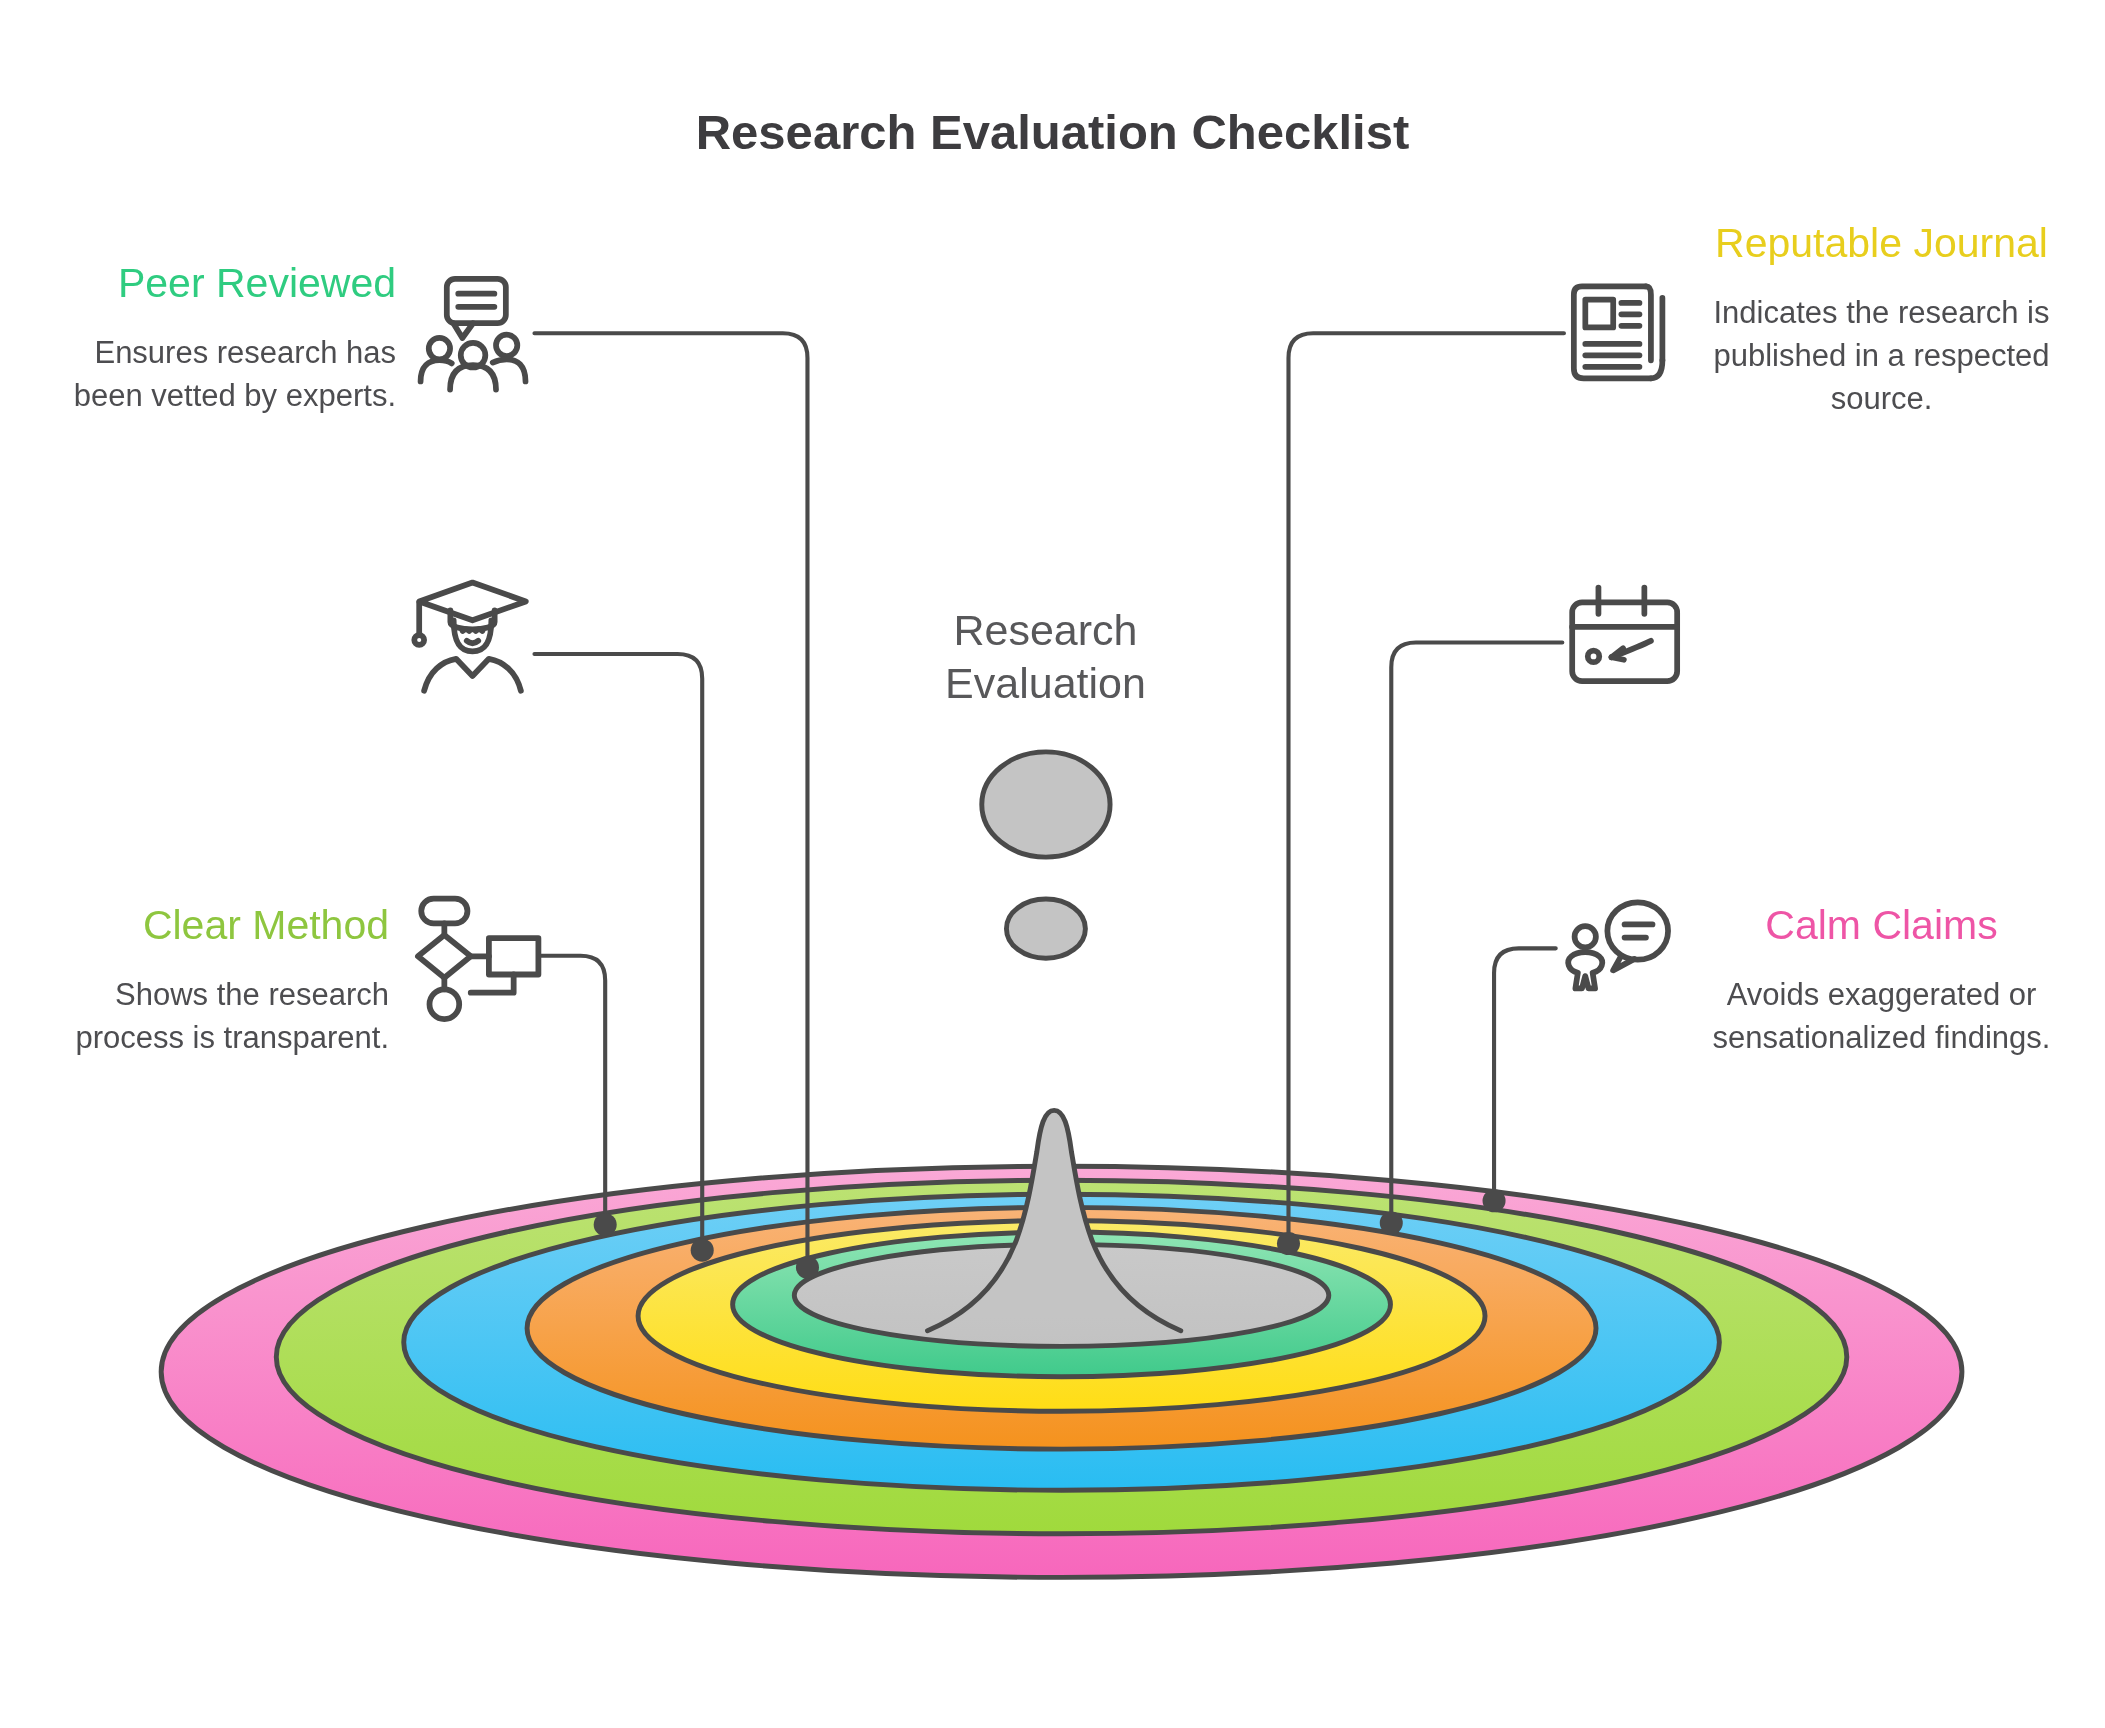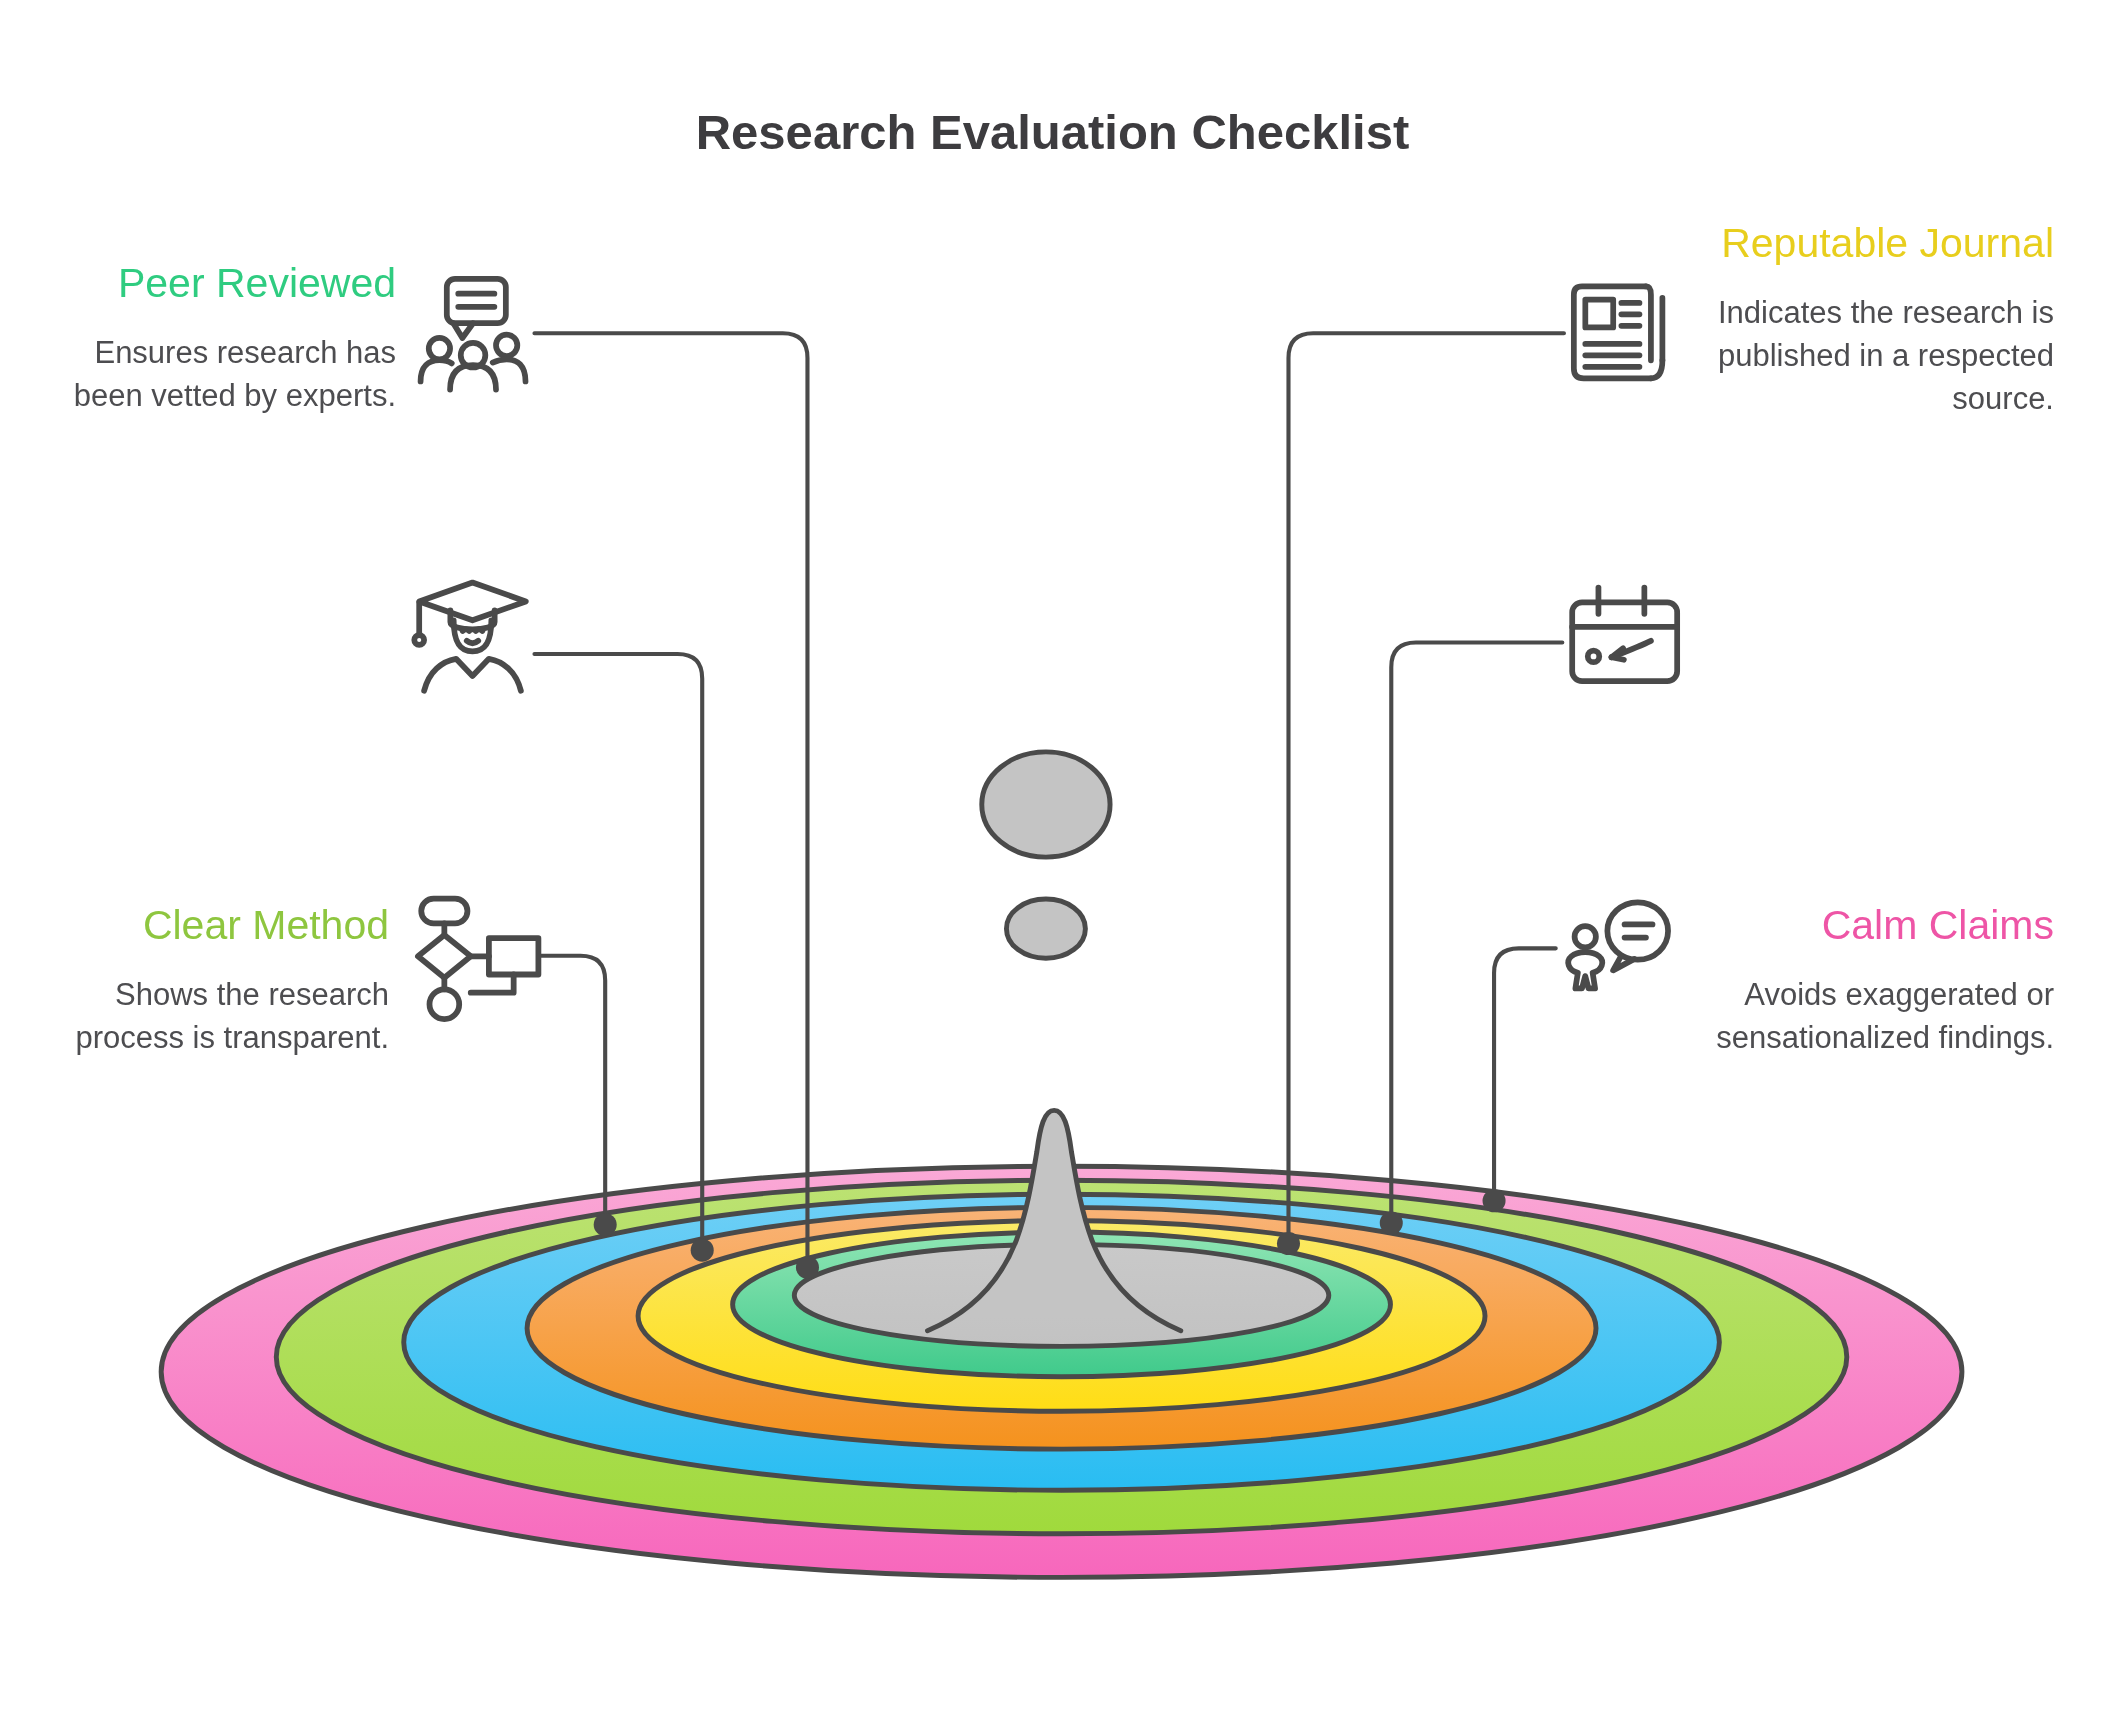--- a/index.html
+++ b/index.html
@@ -12,21 +12,21 @@
     font-size:49px;font-weight:bold;color:#3d3c3f;
   }
   .center-label{
     position:absolute;left:873px;top:604px;width:345px;text-align:center;
     font-size:43px;line-height:53px;color:#58585a;
   }
   .item{position:absolute;}
   .item .item-title{font-size:41px;font-weight:400;line-height:48px;white-space:nowrap;}
   .item .item-desc{font-size:31px;line-height:43px;color:#4d4d50;margin-top:24px;}
   .item.left{text-align:right;}
-  .item.right{text-align:right;}
+  .item.right{text-align:center;}
   #item-peer{left:26px;top:259px;width:370px;}
   #item-author{left:64px;top:561px;width:325px;}
   #item-method{left:19px;top:901px;width:370px;}
   #item-journal{left:1709px;top:219px;width:345px;}
   #item-date{left:1709px;top:579px;width:345px;}
   #item-calm{left:1709px;top:901px;width:345px;}
   .icon{position:absolute;}
   #icon-peer{left:414px;top:274px;}
   #icon-author{left:411px;top:576px;}
   #icon-method{left:413px;top:892px;}
@@ -106,20 +106,21 @@
       <circle cx="854" cy="1520" r="14"></circle>
       <circle cx="736" cy="1489" r="14"></circle>
       <circle cx="1567" cy="1512" r="14"></circle>
       <circle cx="1692" cy="1487" r="14"></circle>
       <circle cx="1817" cy="1460" r="14"></circle>
     </g>
   </svg>
 
   <div class="main-title">Research Evaluation Checklist</div>
 
+  <div class="center-label">Research Evaluation</div>
 
   <div class="item left" id="item-peer">
     <div class="item-title" style="color: rgb(47, 204, 128);">Peer Reviewed</div>
     <div class="item-desc">Ensures research has been vetted by experts.</div>
   </div>
   <div class="item left" id="item-method">
     <div class="item-title" style="color: rgb(142, 198, 63);">Clear Method</div>
     <div class="item-desc">Shows the research process is transparent.</div>
   </div>
 

